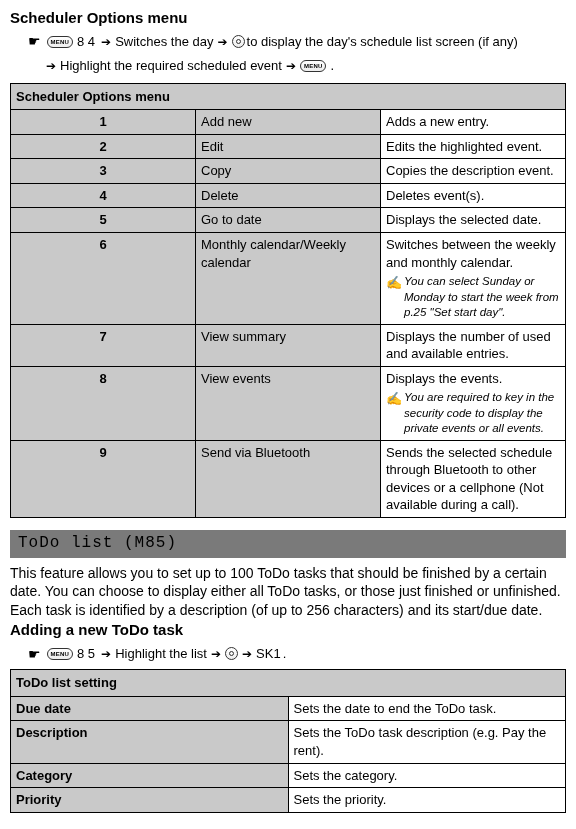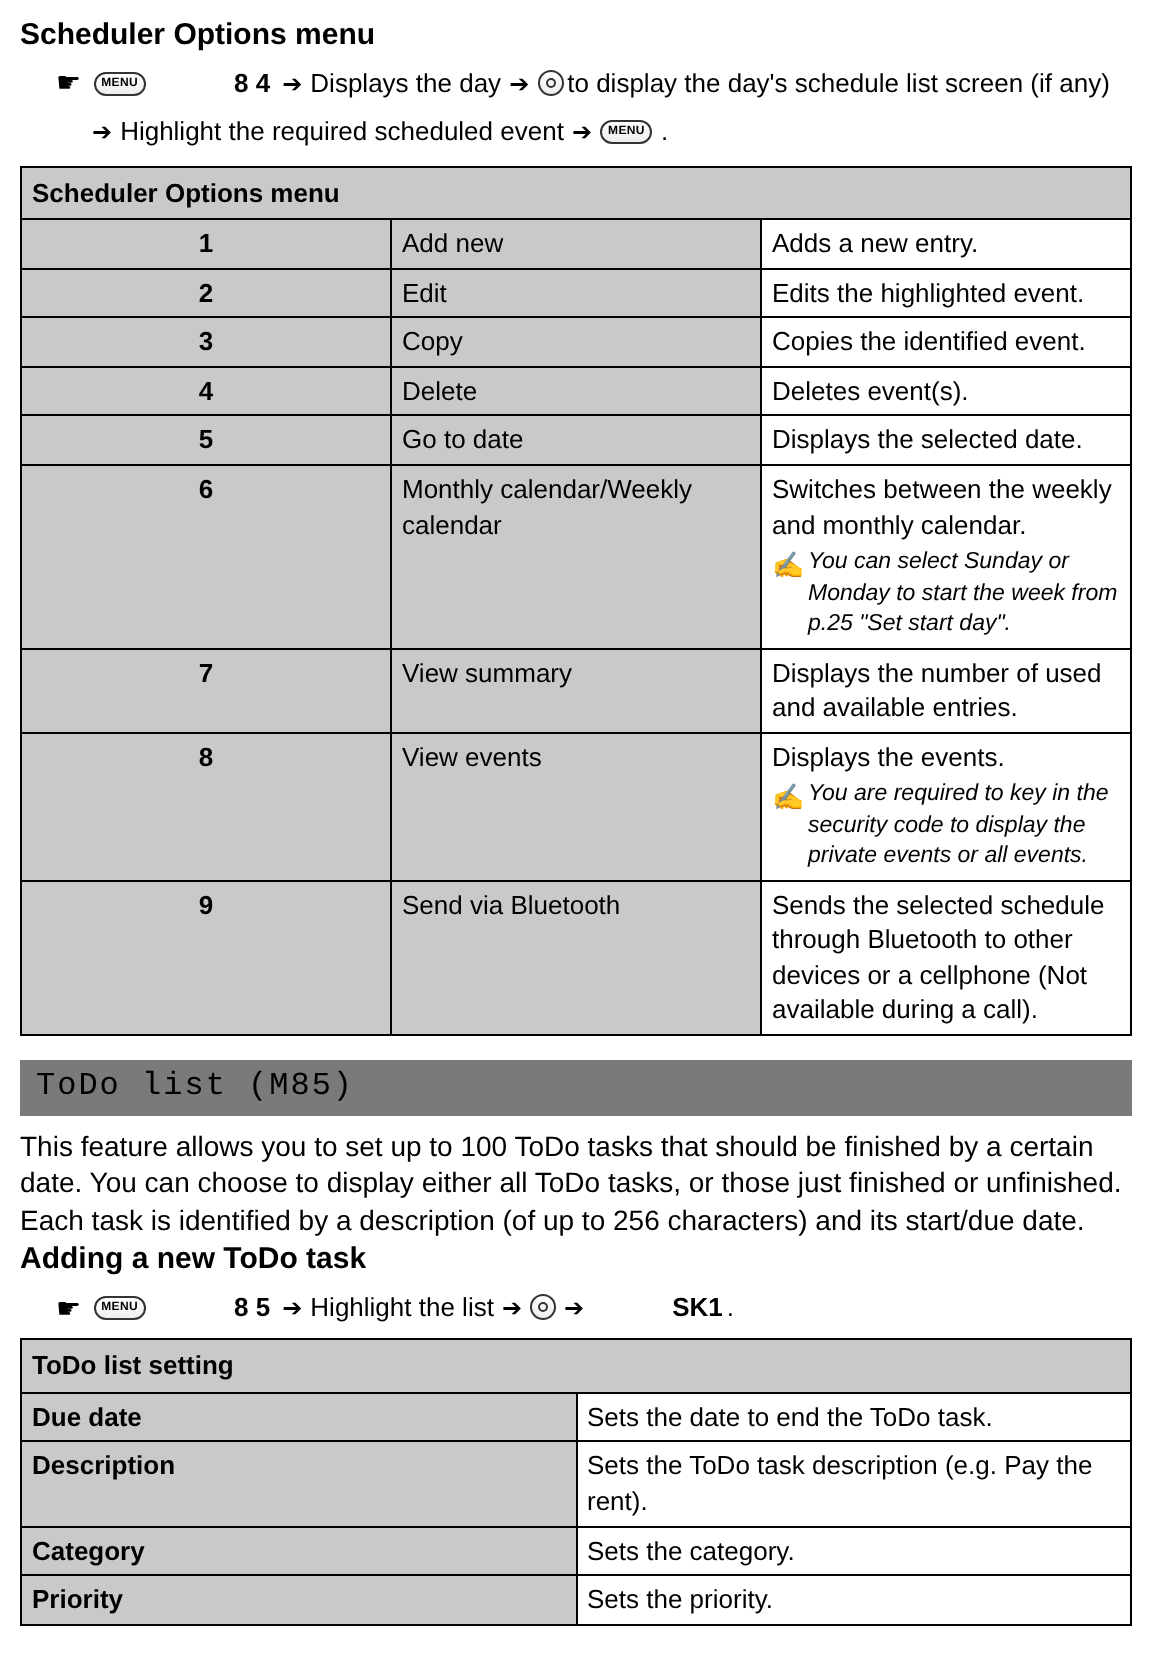--- a/index.html
+++ b/index.html
@@ -70,21 +70,21 @@
       content: "";
       width: 3px;
       height: 3px;
       border: 1px solid #333;
       border-radius: 50%;
     }
     .arrow {
       font-size: 12px;
       padding: 0 2px;
     }
-    .bold { font-weight: bold; margin-left: 40px; }
+    .bold { font-weight: normal; }
 
     table {
       width: 100%;
       border-collapse: collapse;
       margin-bottom: 12px;
       table-layout: fixed;
     }
     td, th {
       border: 1px solid #000;
       padding: 3px 5px;
@@ -146,21 +146,21 @@
 </head>
 <body>
 
 <div class="heading-bold">Scheduler Options menu</div>
 
 <div class="instruction-line">
   <span class="pointer">☛</span>
   <span class="menu-key">MENU</span>
   <span class="bold" style="padding:0 2px;">8 4</span>
   <span class="arrow">➔</span>
-  <span>Displays the day</span>
+  <span>Switches the day</span>
   <span class="arrow">➔</span>
   <span class="circle-key"></span>
   <span>to display the day's schedule list screen (if any)</span>
 </div>
 <div class="instruction-sub">
   <span class="arrow">➔</span>
   <span>Highlight the required scheduled event</span>
   <span class="arrow">➔</span>
   <span class="menu-key">MENU</span>
   <span style="padding-left:2px;">.</span>
@@ -184,21 +184,21 @@
         <td class="num-col">2</td>
         <td class="option-col">Edit</td>
         <td>
           <div>Edits the highlighted event.</div>
         </td>
       </tr>
       <tr>
         <td class="num-col">3</td>
         <td class="option-col">Copy</td>
         <td>
-          <div>Copies the identified event.</div>
+          <div>Copies the description event.</div>
         </td>
       </tr>
       <tr>
         <td class="num-col">4</td>
         <td class="option-col">Delete</td>
         <td>
           <div>Deletes event(s).</div>
         </td>
       </tr>
       <tr>

